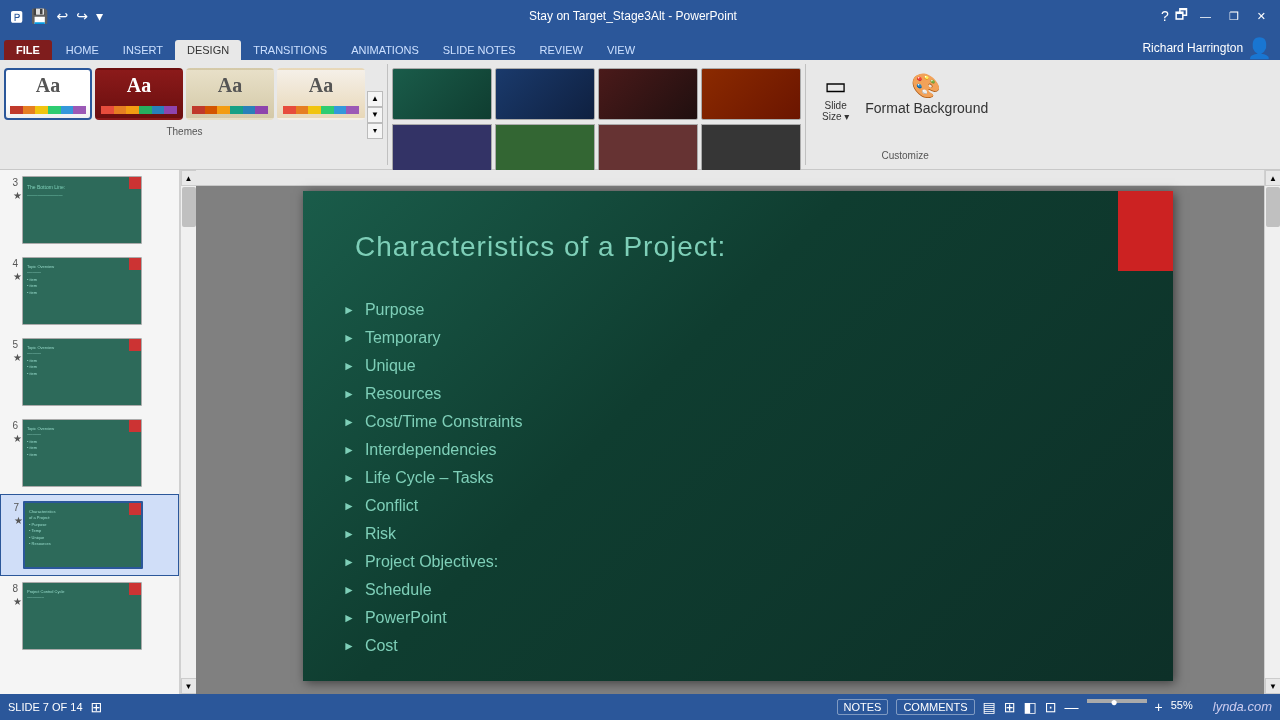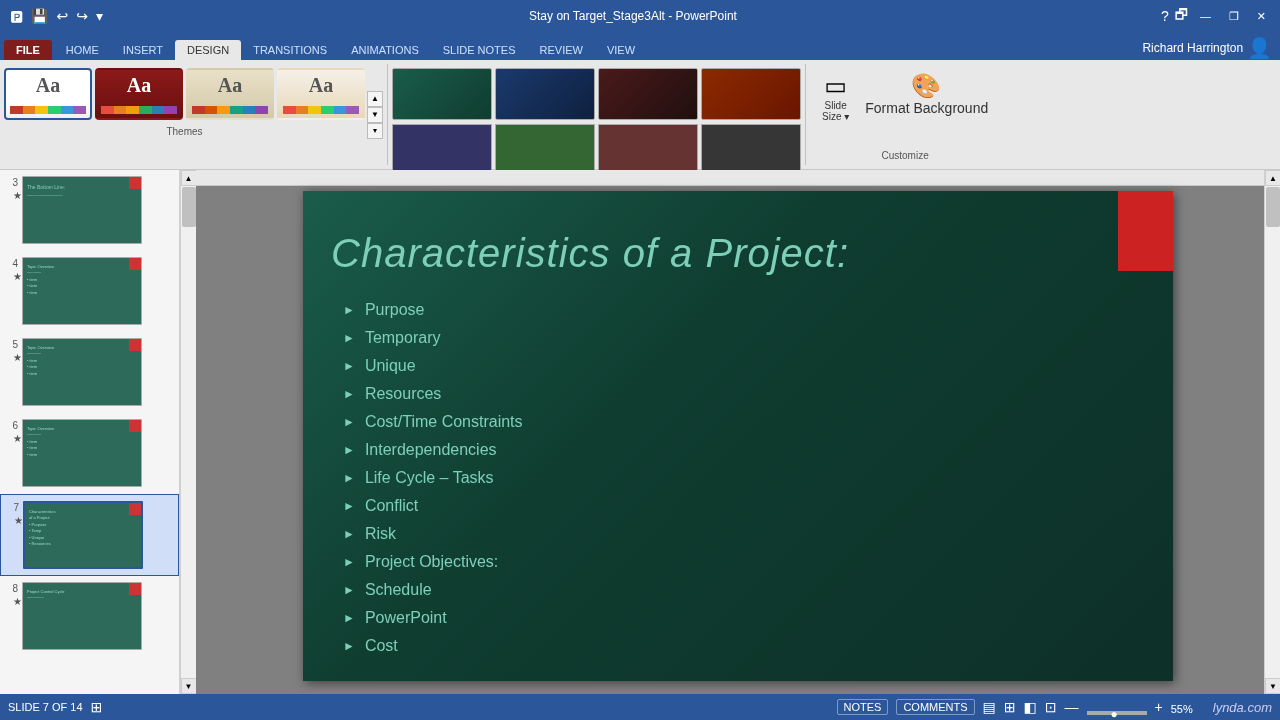--- a/index.html
+++ b/index.html
@@ -156,25 +156,24 @@
     #main-slide {
       width: 870px;
       height: 490px;
       background: linear-gradient(135deg, #1a5c4a 0%, #0f3d30 40%, #0d3028 100%);
       position: relative;
       box-shadow: 2px 2px 10px rgba(0,0,0,0.5);
     }
     .slide-title {
       position: absolute;
       top: 40px;
-      left: 28px;
-      font-size: 40px;
+      left: 52px;
+      font-size: 28px;
       font-weight: 300;
       color: #7ecfb8;
-      font-style: italic;
       letter-spacing: 1px;
     }
     .bullet-list {
       position: absolute;
       top: 110px;
       left: 40px;
       list-style: none;
     }
     .bullet-item {
       display: flex;
@@ -204,21 +203,21 @@
       display: flex;
       align-items: center;
       padding: 0 8px;
       color: white;
       font-size: 11px;
       gap: 8px;
     }
     .status-right {
       margin-left: auto;
       display: flex;
-      align-items: flex-end;
+      align-items: flex-start;
       gap: 8px;
     }
     .status-btn {
       padding: 1px 6px;
       background: transparent;
       border: 1px solid rgba(255,255,255,0.4);
       color: white;
       font-size: 11px;
       cursor: pointer;
       border-radius: 2px;

